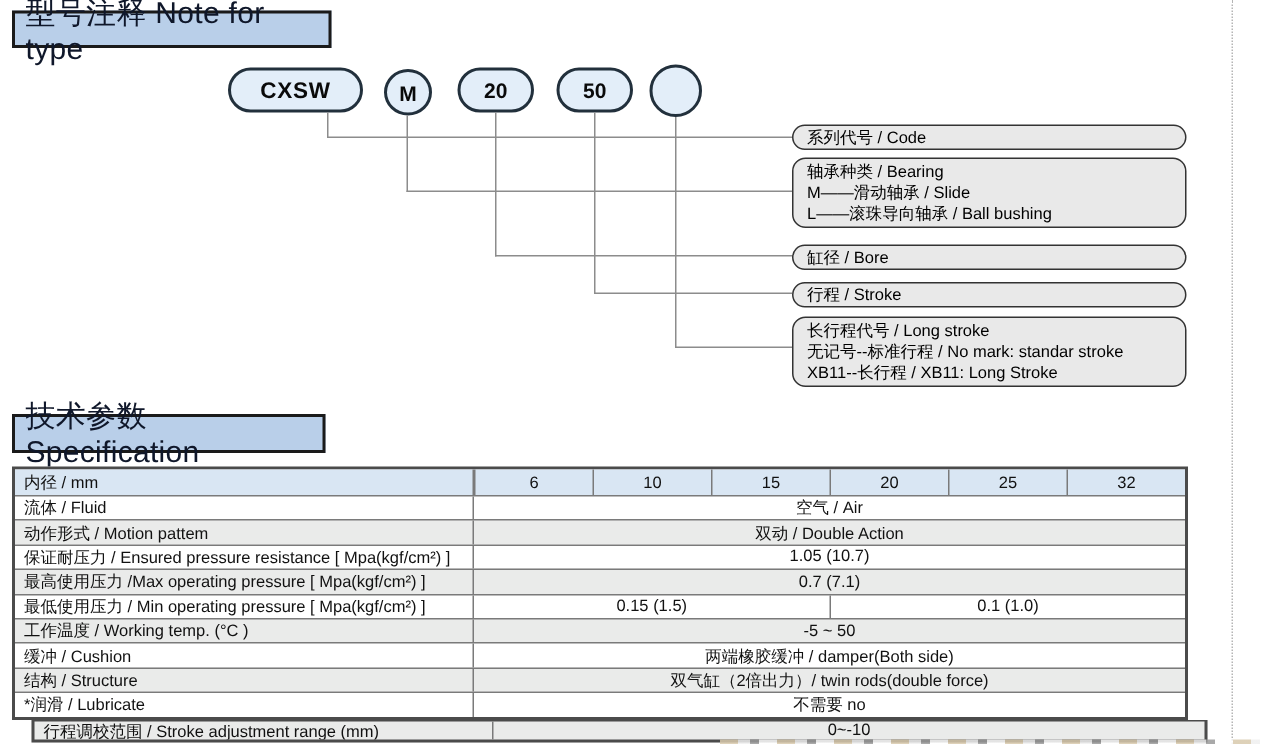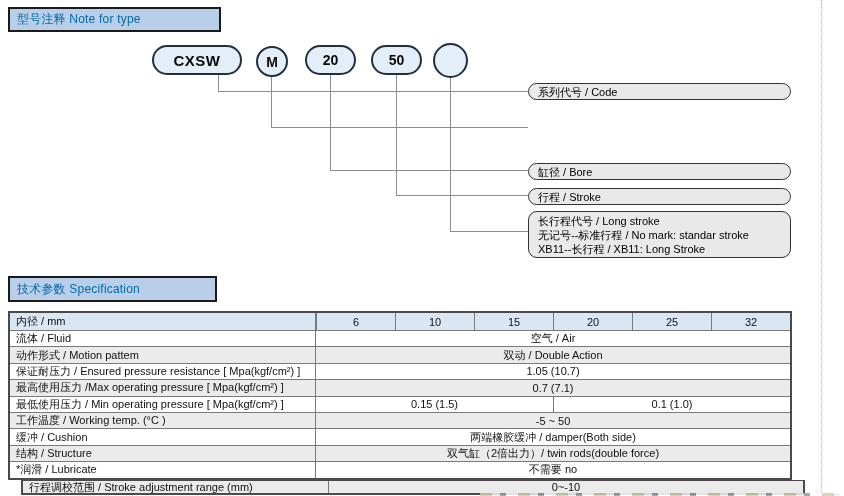--- a/index.html
+++ b/index.html
@@ -8,21 +8,21 @@
     background:#ffffff;color:#111;
     font-family:"Liberation Sans","DejaVu Sans",sans-serif;
   }
   #page{position:absolute;left:0;top:0;width:844px;height:496px;}
 
   
   .title-box{
     position:absolute;box-sizing:border-box;
     background:#b9cfe9;border:2px solid #1a1a1a;
     display:flex;align-items:center;padding-left:7px;
-    font-size:12px;letter-spacing:.2px;color:#0369a1;
+    font-size:20px;letter-spacing:.2px;color:#0f172a;
   }
   #title-note{left:8px;top:7px;width:213px;height:25px;}
   #title-spec{left:8px;top:276px;width:209px;height:26px;}
 
   
   .bubble{
     position:absolute;box-sizing:border-box;
     background:#e3eef9;border:2px solid #22303c;
     display:flex;align-items:center;justify-content:center;
     font-weight:bold;font-size:14px;color:#0a0a0a;
@@ -110,20 +110,25 @@
   <div class="vline" style="left:330px;top:75px;height:96px;"></div>
   <div class="hline" style="left:330px;top:170px;width:198px;"></div>
   <div class="vline" style="left:396px;top:75px;height:121px;"></div>
   <div class="hline" style="left:396px;top:195px;width:132px;"></div>
   <div class="vline" style="left:450px;top:78px;height:154px;"></div>
   <div class="hline" style="left:450px;top:231px;width:78px;"></div>
 
   <div id="callout-0" class="callout">
       <div class="cl-line">系列代号 / Code</div>
     </div>
+  <div id="callout-1" class="callout">
+      <div class="cl-line">轴承种类 / Bearing</div>
+      <div class="cl-line">M——滑动轴承 / Slide</div>
+      <div class="cl-line">L——滚珠导向轴承 / Ball bushing</div>
+    </div>
   <div id="callout-2" class="callout">
       <div class="cl-line">缸径 / Bore</div>
     </div>
   <div id="callout-3" class="callout">
       <div class="cl-line">行程 / Stroke</div>
     </div>
   <div id="callout-4" class="callout">
       <div class="cl-line">长行程代号 / Long stroke</div>
       <div class="cl-line">无记号--标准行程 / No mark: standar stroke</div>
       <div class="cl-line">XB11--长行程 / XB11: Long Stroke</div>

